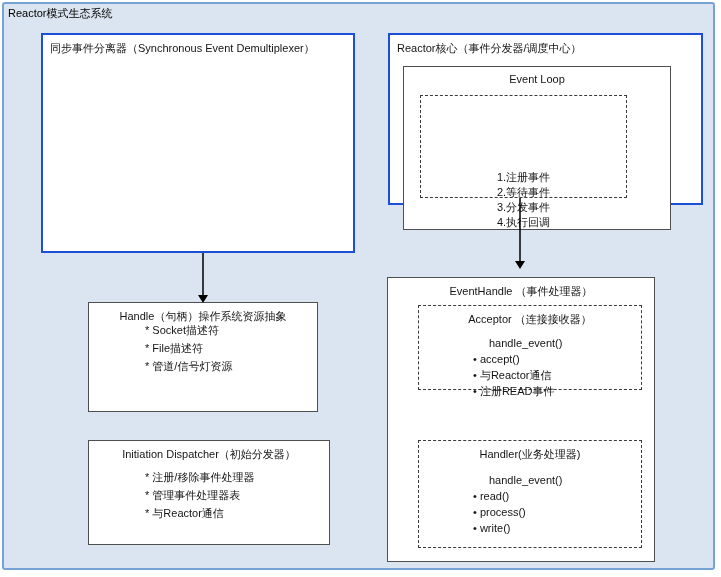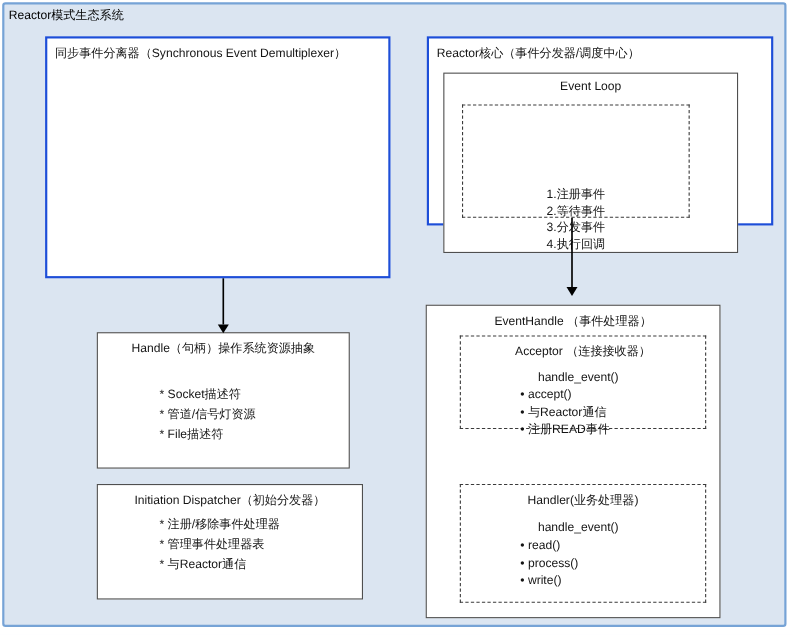--- a/index.html
+++ b/index.html
@@ -56,26 +56,26 @@
             <div class="step">1.注册事件</div>
             <div class="step">2.等待事件</div>
             <div class="step">3.分发事件</div>
             <div class="step">4.执行回调</div>
           </div>
         </div>
       </div>
     </div>
   </div>
 
-  <div class="sbox" style="left:88px;top:302px;width:230px;height:124px;">
+  <div class="sbox" style="left:88px;top:302px;width:230px;height:110px;">
     <div class="ctitle">Handle（句柄）操作系统资源抽象</div>
-    <div class="list" style="left:56px;top:47px;">
+    <div class="list" style="left:56px;top:18px;">
       <div class="li">Socket描述符</div>
+      <div class="li">File描述符</div>
       <div class="li">管道/信号灯资源</div>
-      <div class="li">File描述符</div>
     </div>
   </div>
 
   <div class="sbox" style="left:88px;top:440px;width:242px;height:105px;">
     <div class="ctitle">Initiation Dispatcher（初始分发器）</div>
     <div class="list" style="left:56px;top:27px;">
       <div class="li">注册/移除事件处理器</div>
       <div class="li">管理事件处理器表</div>
       <div class="li">与Reactor通信</div>
     </div>

